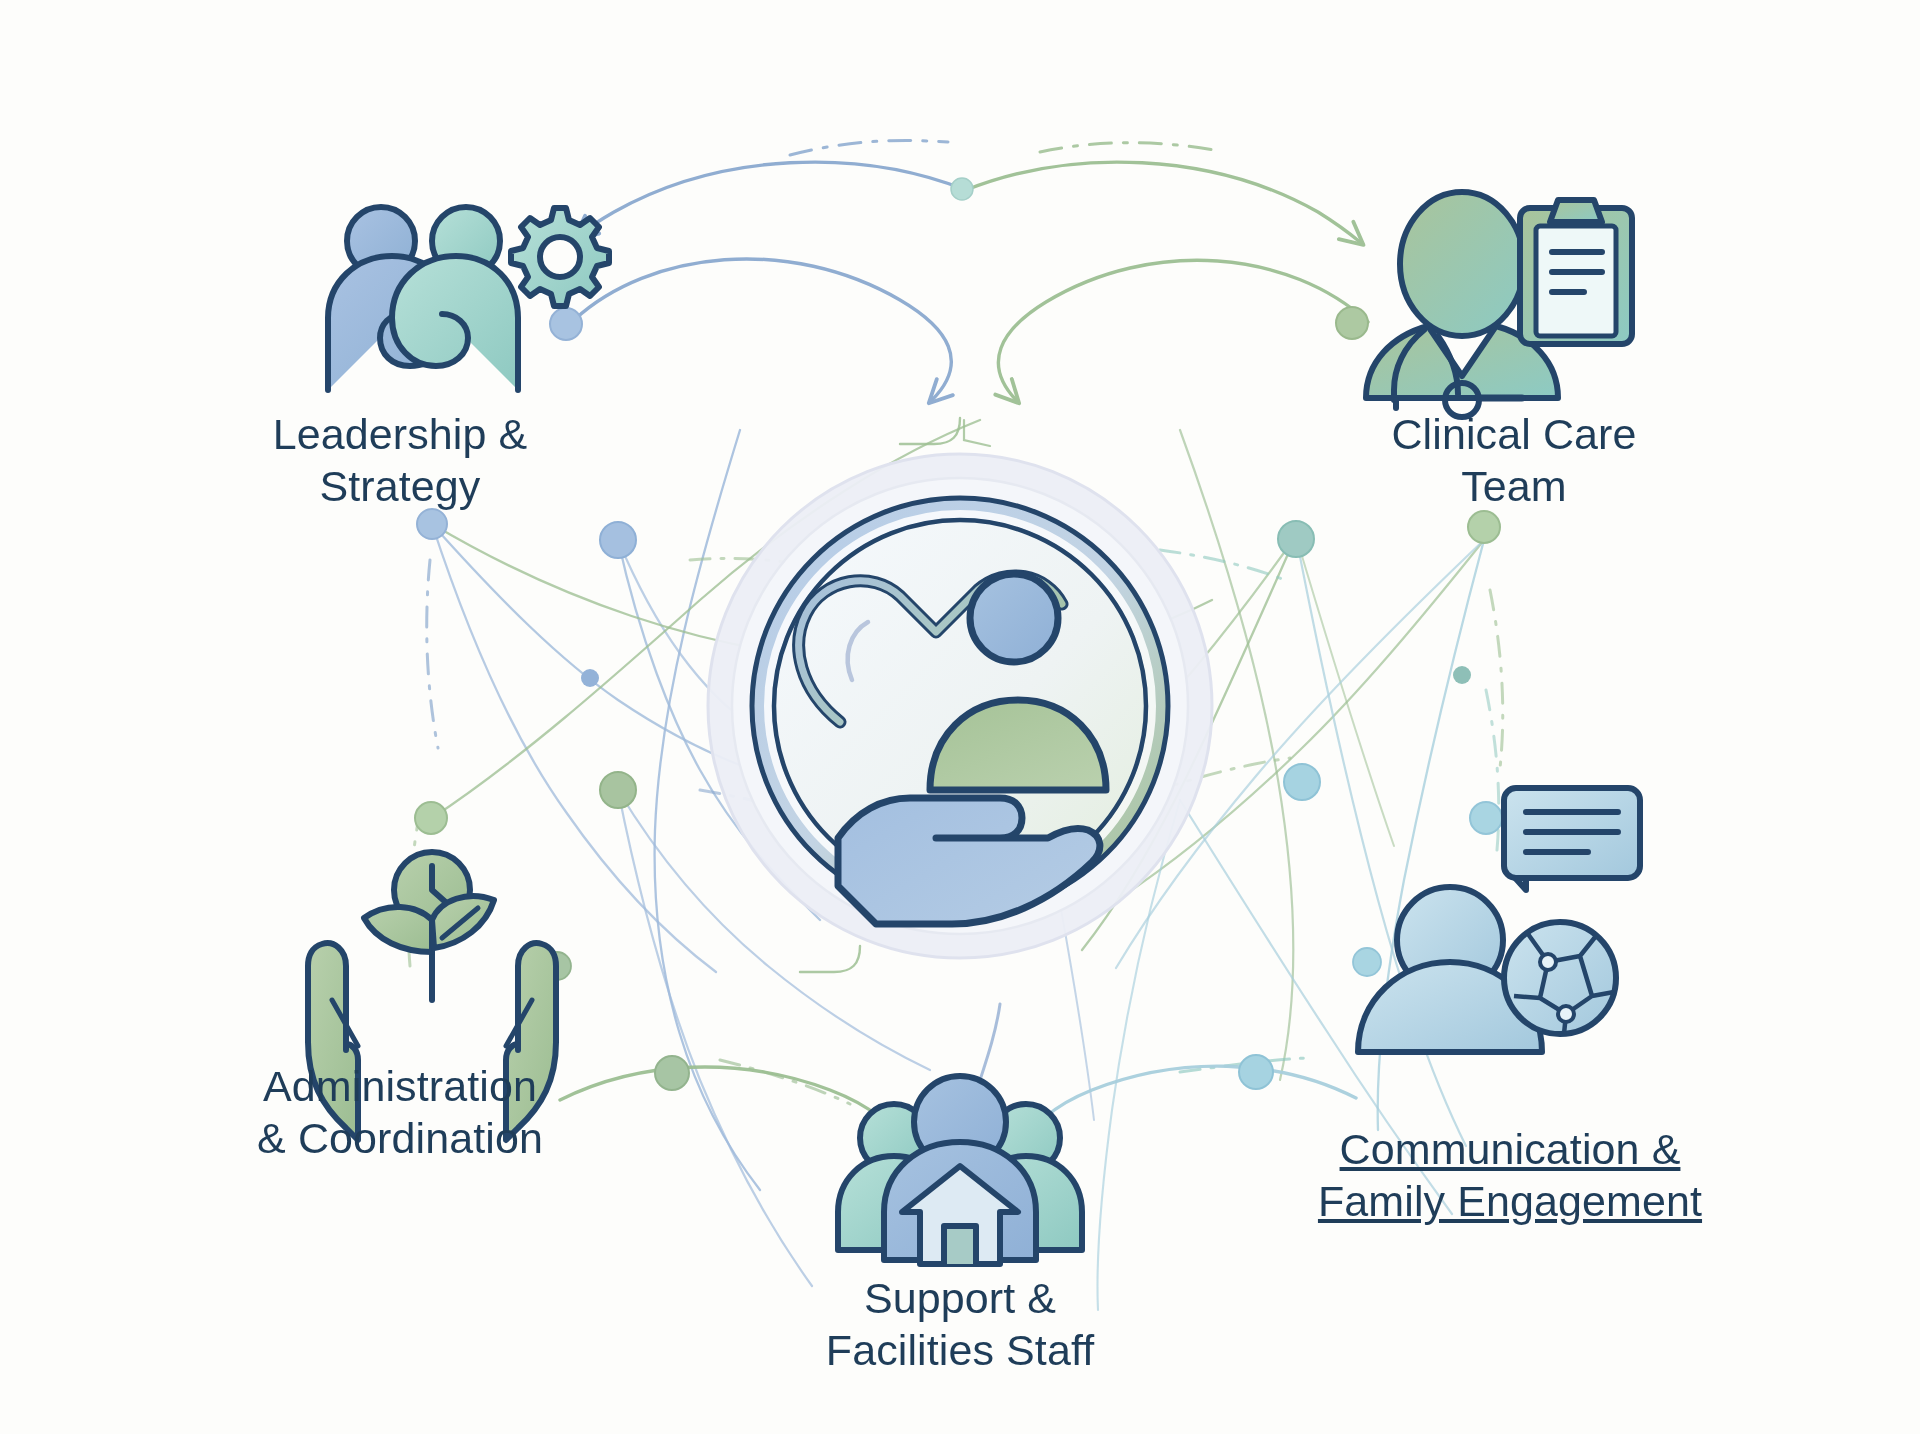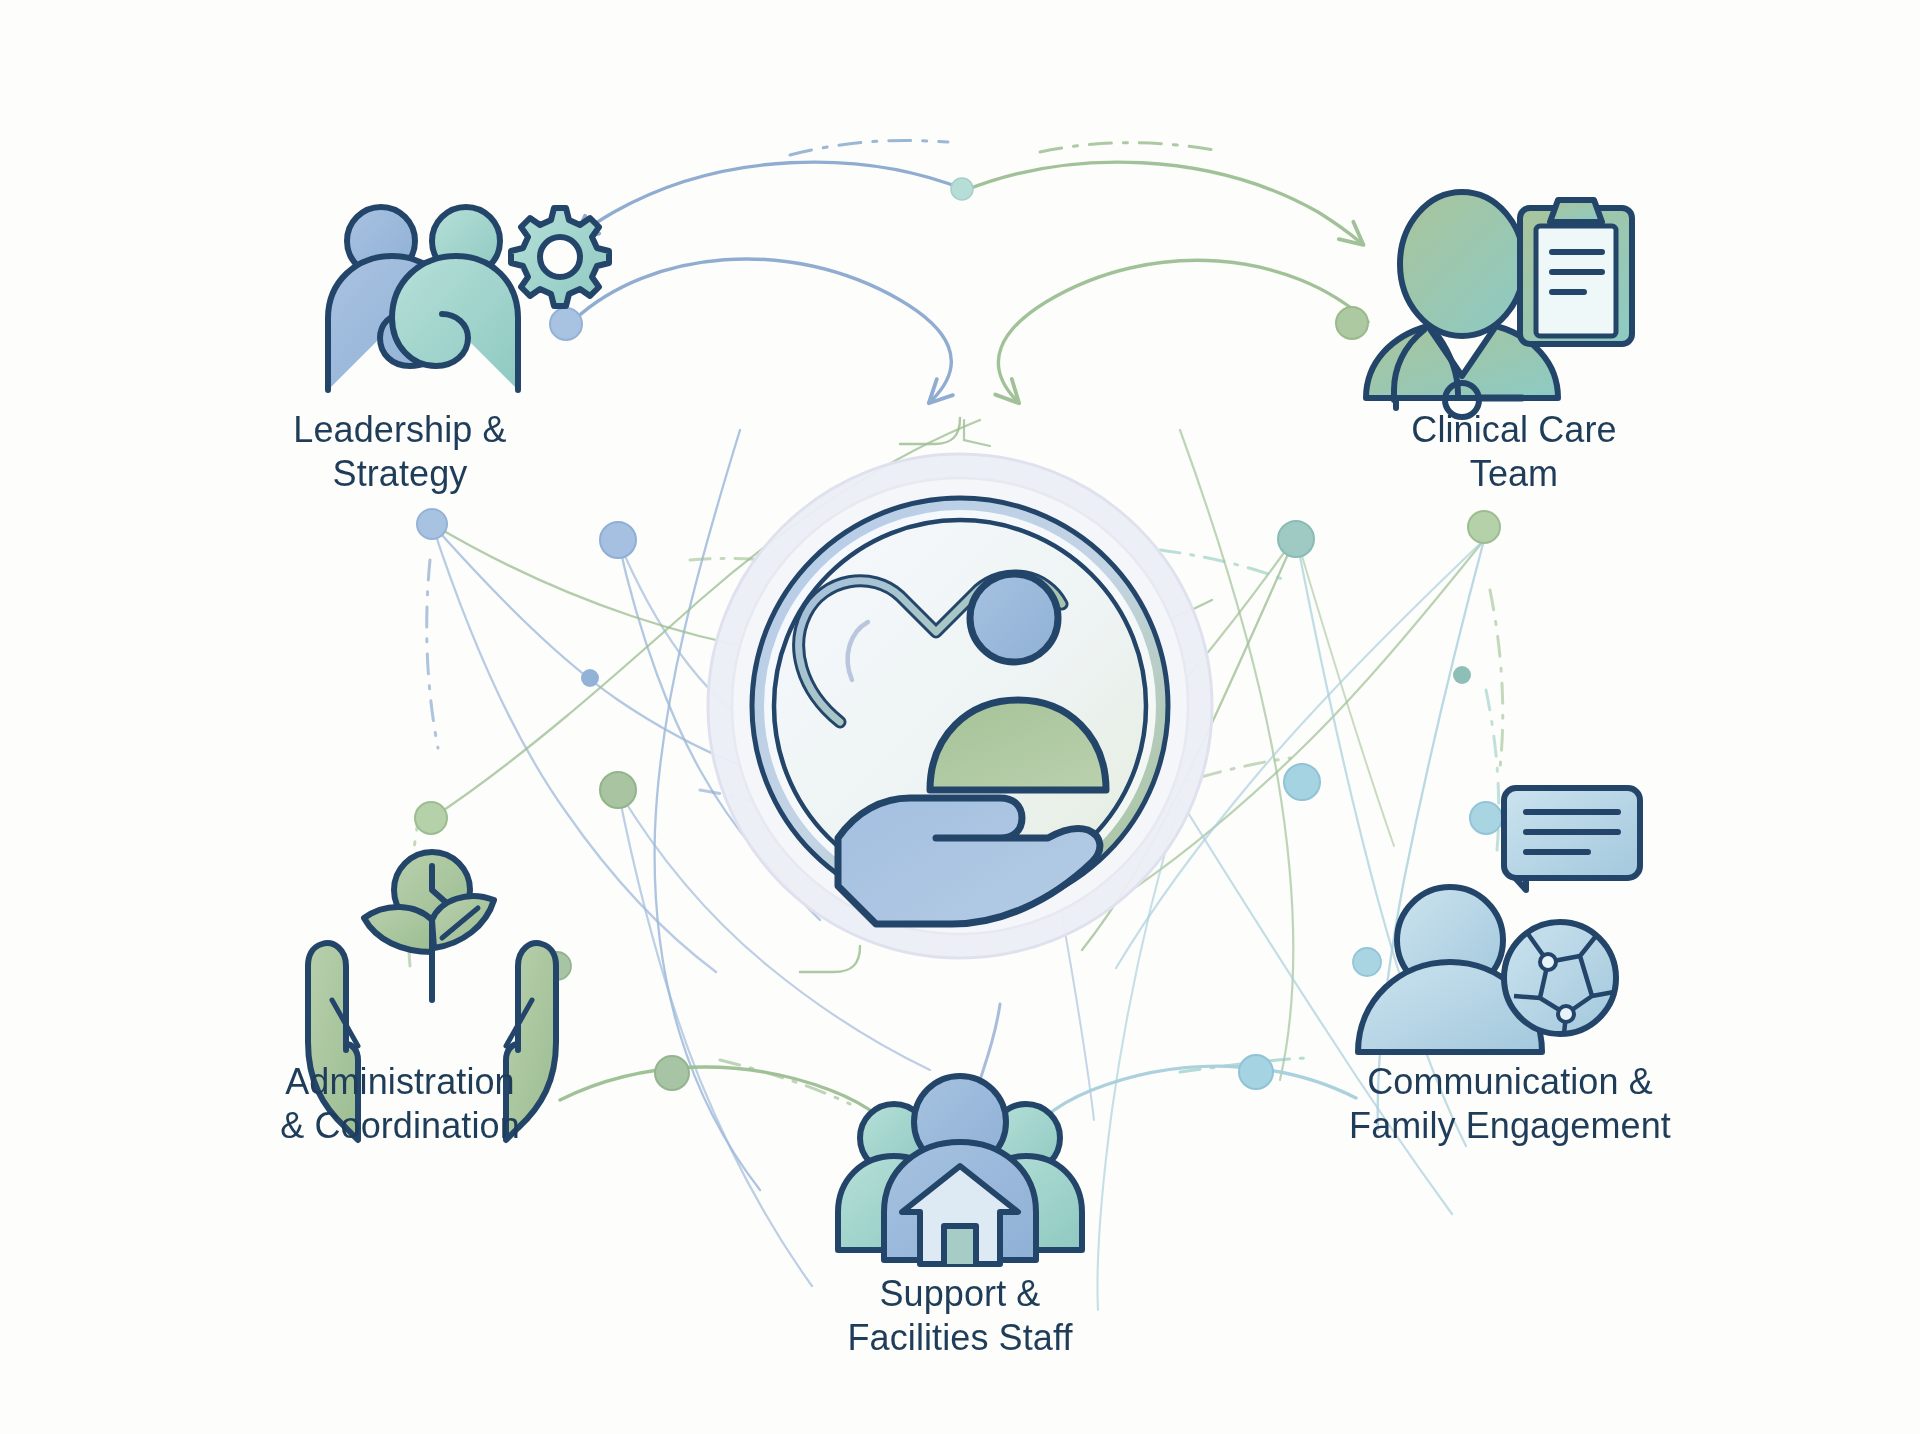--- a/index.html
+++ b/index.html
@@ -21,32 +21,32 @@
   #scene {
     position: absolute;
     inset: 0;
     width: 1920px;
     height: 1434px;
   }
   .node-label {
     position: absolute;
     color: #1f3d59;
     font-family: "Liberation Sans", sans-serif;
-    font-size: 36px;
+    font-size: 43px;
     line-height: 1.22;
     font-weight: 400;
     letter-spacing: 0.1px;
     text-align: center;
     white-space: pre-line;
     pointer-events: none;
   }
   .lbl-leadership   { left: 210px;  top: 408px;  width: 380px; }
   .lbl-clinical     { left: 1324px; top: 408px;  width: 380px; }
   .lbl-admin        { left: 190px;  top: 1060px; width: 420px; }
-  .lbl-comm         { left: 1300px; top: 1060px; width: 420px; }
+  .lbl-comm         { left: 1300px; top: 1123px; width: 420px; text-decoration: underline; }
   .lbl-support      { left: 760px;  top: 1272px; width: 400px; }
 </style>
 </head>
 <body>
 
 <div id="canvas">
 
   <svg id="scene" viewBox="0 0 1920 1434" xmlns="http://www.w3.org/2000/svg">
     <defs>
       <linearGradient id="gBlue" x1="0" y1="0" x2="1" y2="1">

